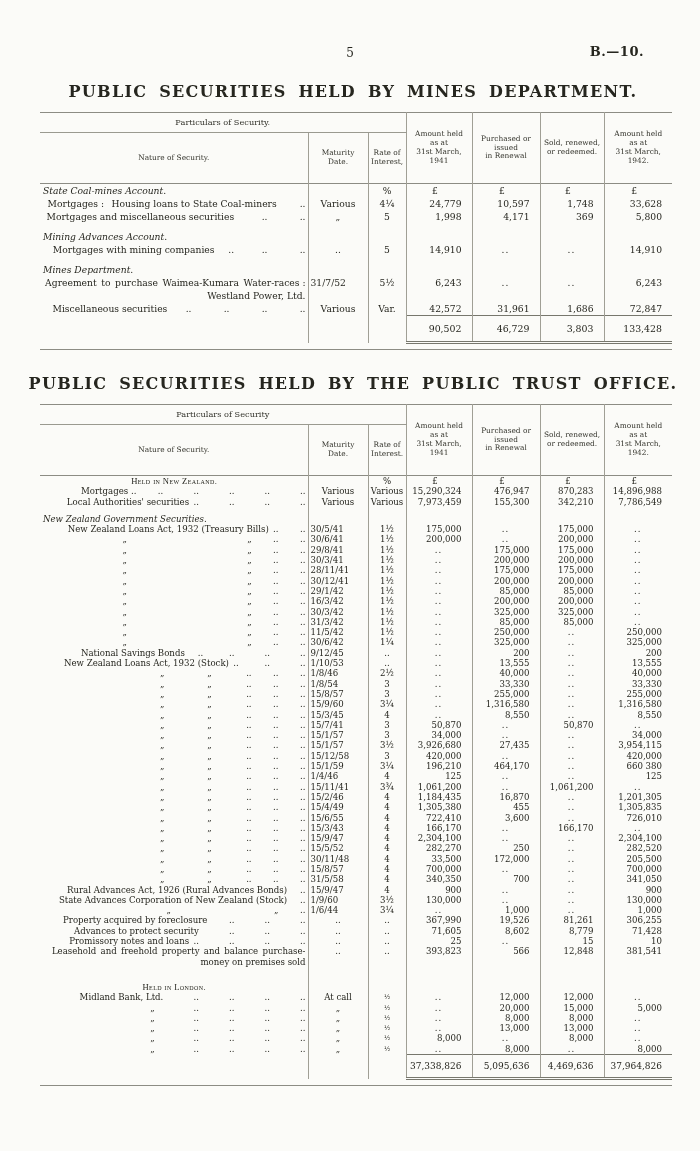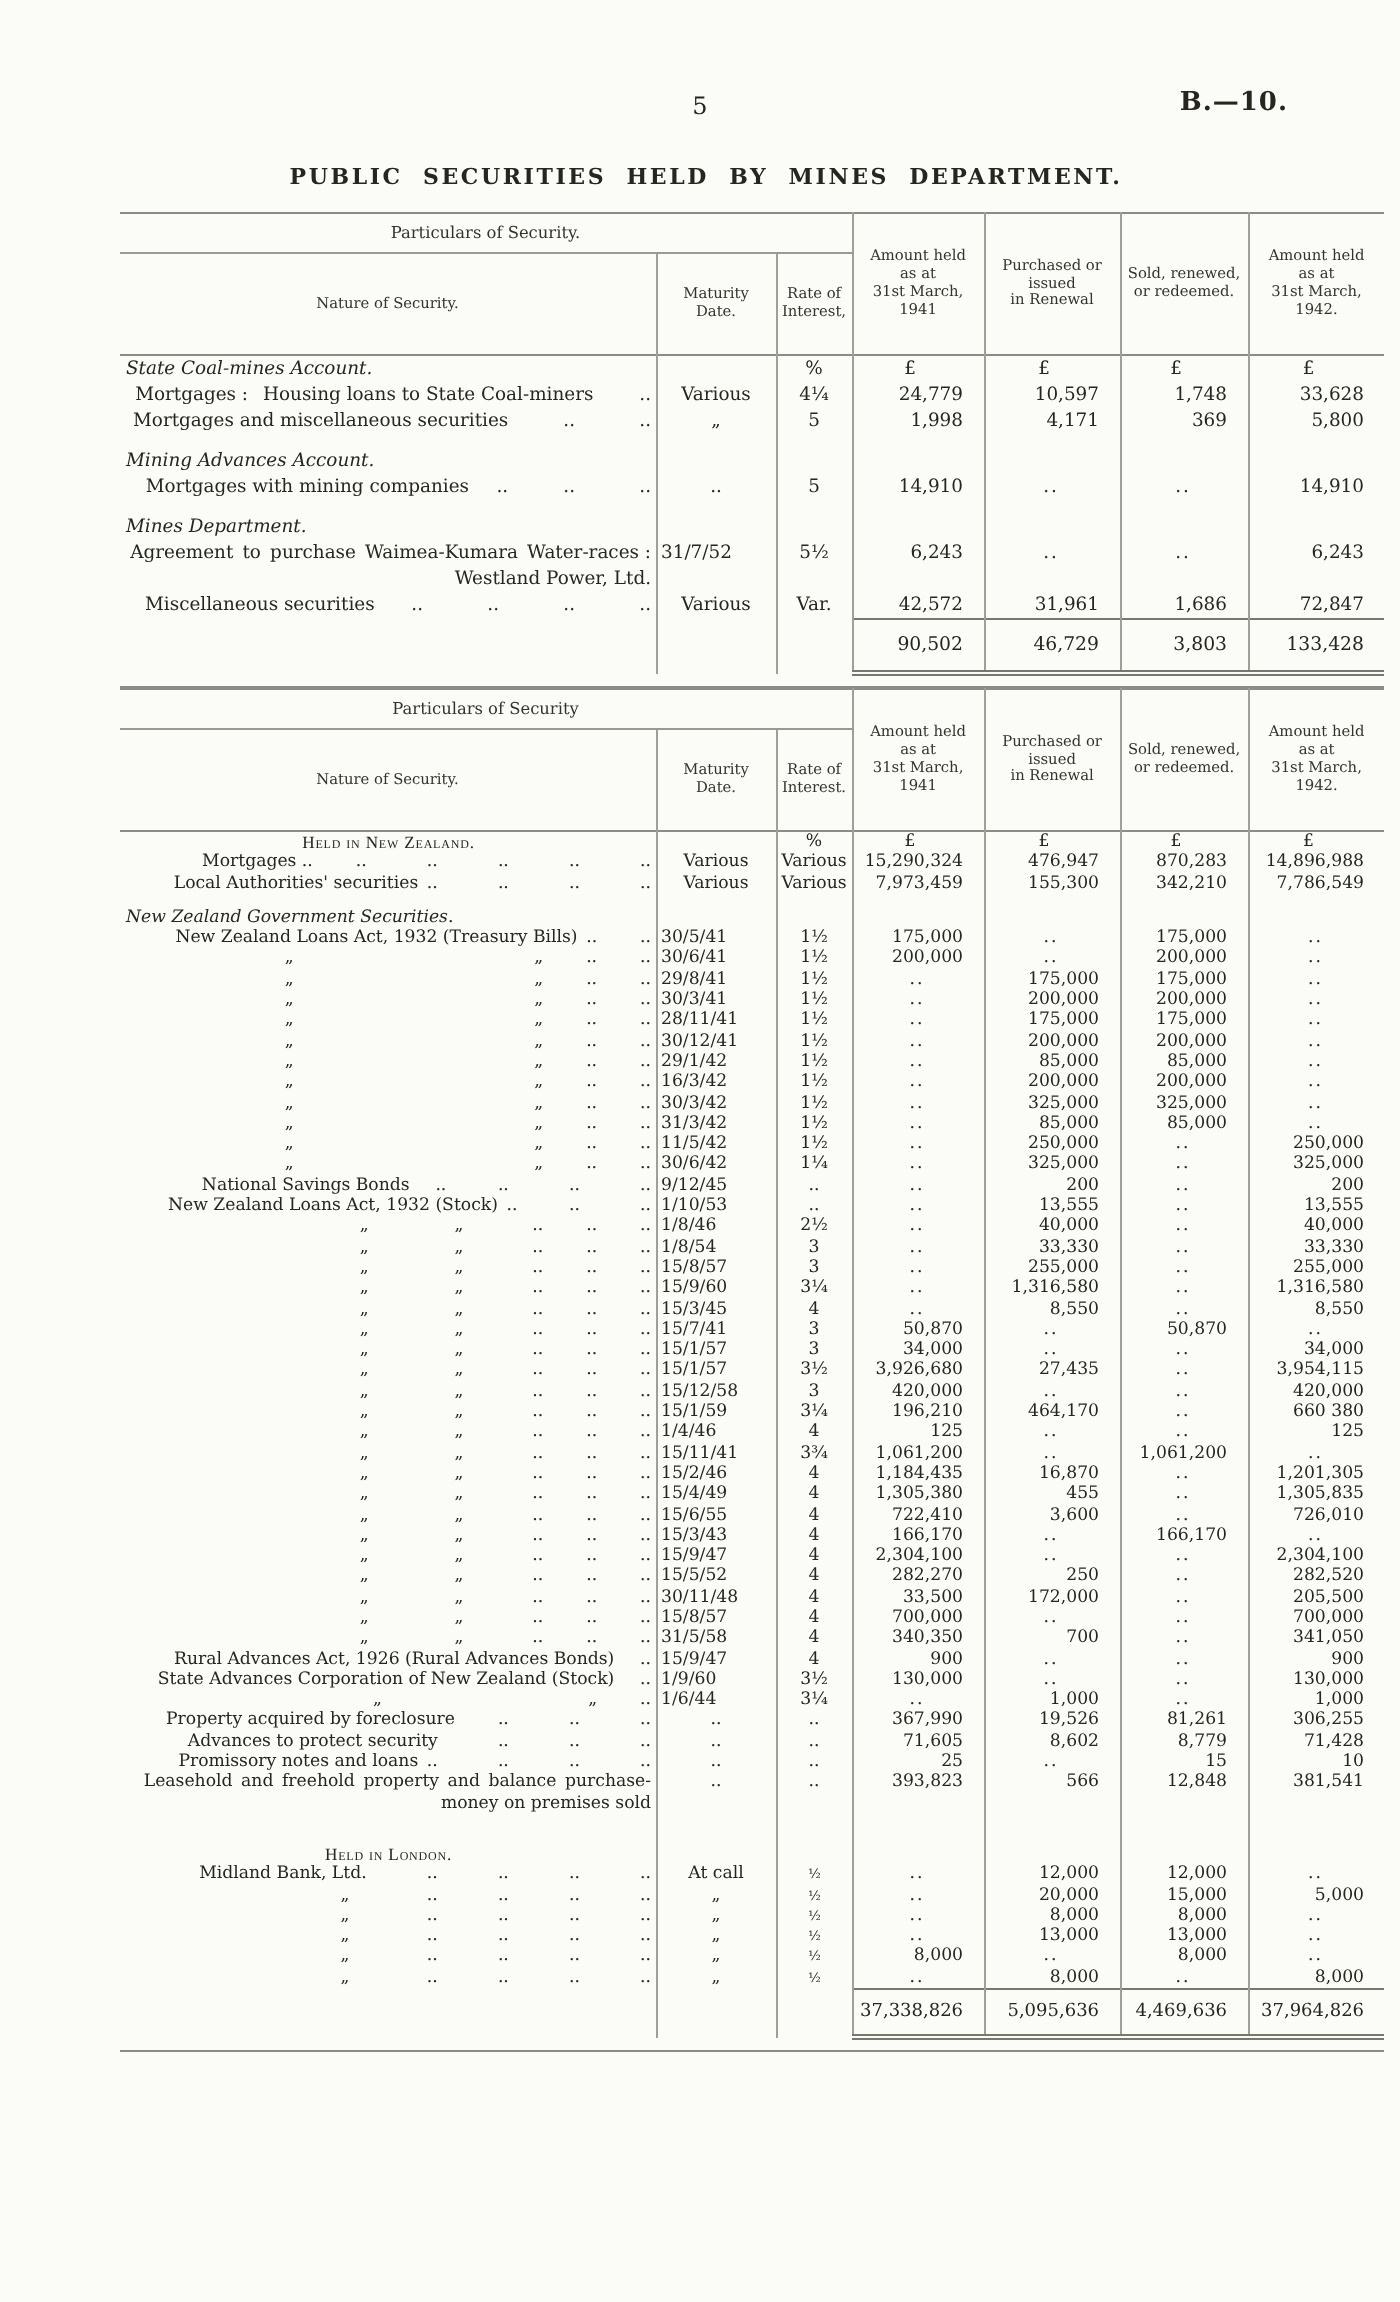--- a/index.html
+++ b/index.html
@@ -5,23 +5,23 @@
   html,body{margin:0;padding:0;}
   body{
     width:700px;height:1151px;overflow:hidden;
     background:#fbfbf8;color:#26261f;
     font-family:"DejaVu Serif","Liberation Serif",serif;
   }
   .page{position:relative;width:700px;height:1151px;}
   .pagehead{position:relative;height:16px;margin-top:46px;}
   .pgnum{position:absolute;left:0;right:0;text-align:center;font-size:12px;}
   .docref{position:absolute;right:56px;top:-2px;font-size:13px;font-weight:700;letter-spacing:.5px;}
-  .ttl{font-size:11px;font-weight:700;letter-spacing:1.3px;word-spacing:5px;text-align:center;margin:20px 0 11px 6px;}
+  .ttl{font-size:16px;font-weight:700;letter-spacing:1.3px;word-spacing:5px;text-align:center;margin:20px 0 11px 6px;}
   .ttl2{margin-top:24px;}
-  table.t{border-collapse:collapse;table-layout:fixed;width:632px;margin-left:60px;
+  table.t{border-collapse:collapse;table-layout:fixed;width:632px;margin-left:40px;
     border-top:1.2px solid #8c8c84;border-bottom:1.4px solid #8c8c84;}
   thead{border-bottom:1.2px solid #8c8c84;}
   th{font-weight:400;font-size:7.4px;line-height:8.8px;text-align:center;vertical-align:middle;
      white-space:pre-line;padding:2px 1px;color:#33332b;}
   th.part{font-size:8.2px;border-bottom:1px solid #9a9a90;height:15px;}
   tr.h2 th{height:46px;}
   th.bl,td.mat,td.rate,td.amt{border-left:1px solid #a09f95;}
   td{font-size:8.6px;line-height:10.3px;padding:0 2px;vertical-align:top;}
   .t1 td{font-size:9.2px;line-height:13px;}
   td.nat{text-align:left;padding-left:3px;}
@@ -173,20 +173,21 @@
           <td class="amt tot">133,428</td>
         </tr>
       </tbody>
     <tfoot>
         <tr>
           <td colspan="7"></td>
         </tr>
       </tfoot>
   </table>
 
+  <div class="ttl ttl2">PUBLIC SECURITIES HELD BY THE PUBLIC TRUST OFFICE.</div>
 
   <table class="t t2">
     <colgroup>
       <col style="width:268px">
         <col style="width:60px">
         <col style="width:38px">
       <col style="width:66px">
         <col style="width:68px">
         <col style="width:64px">
         <col style="width:68px">

